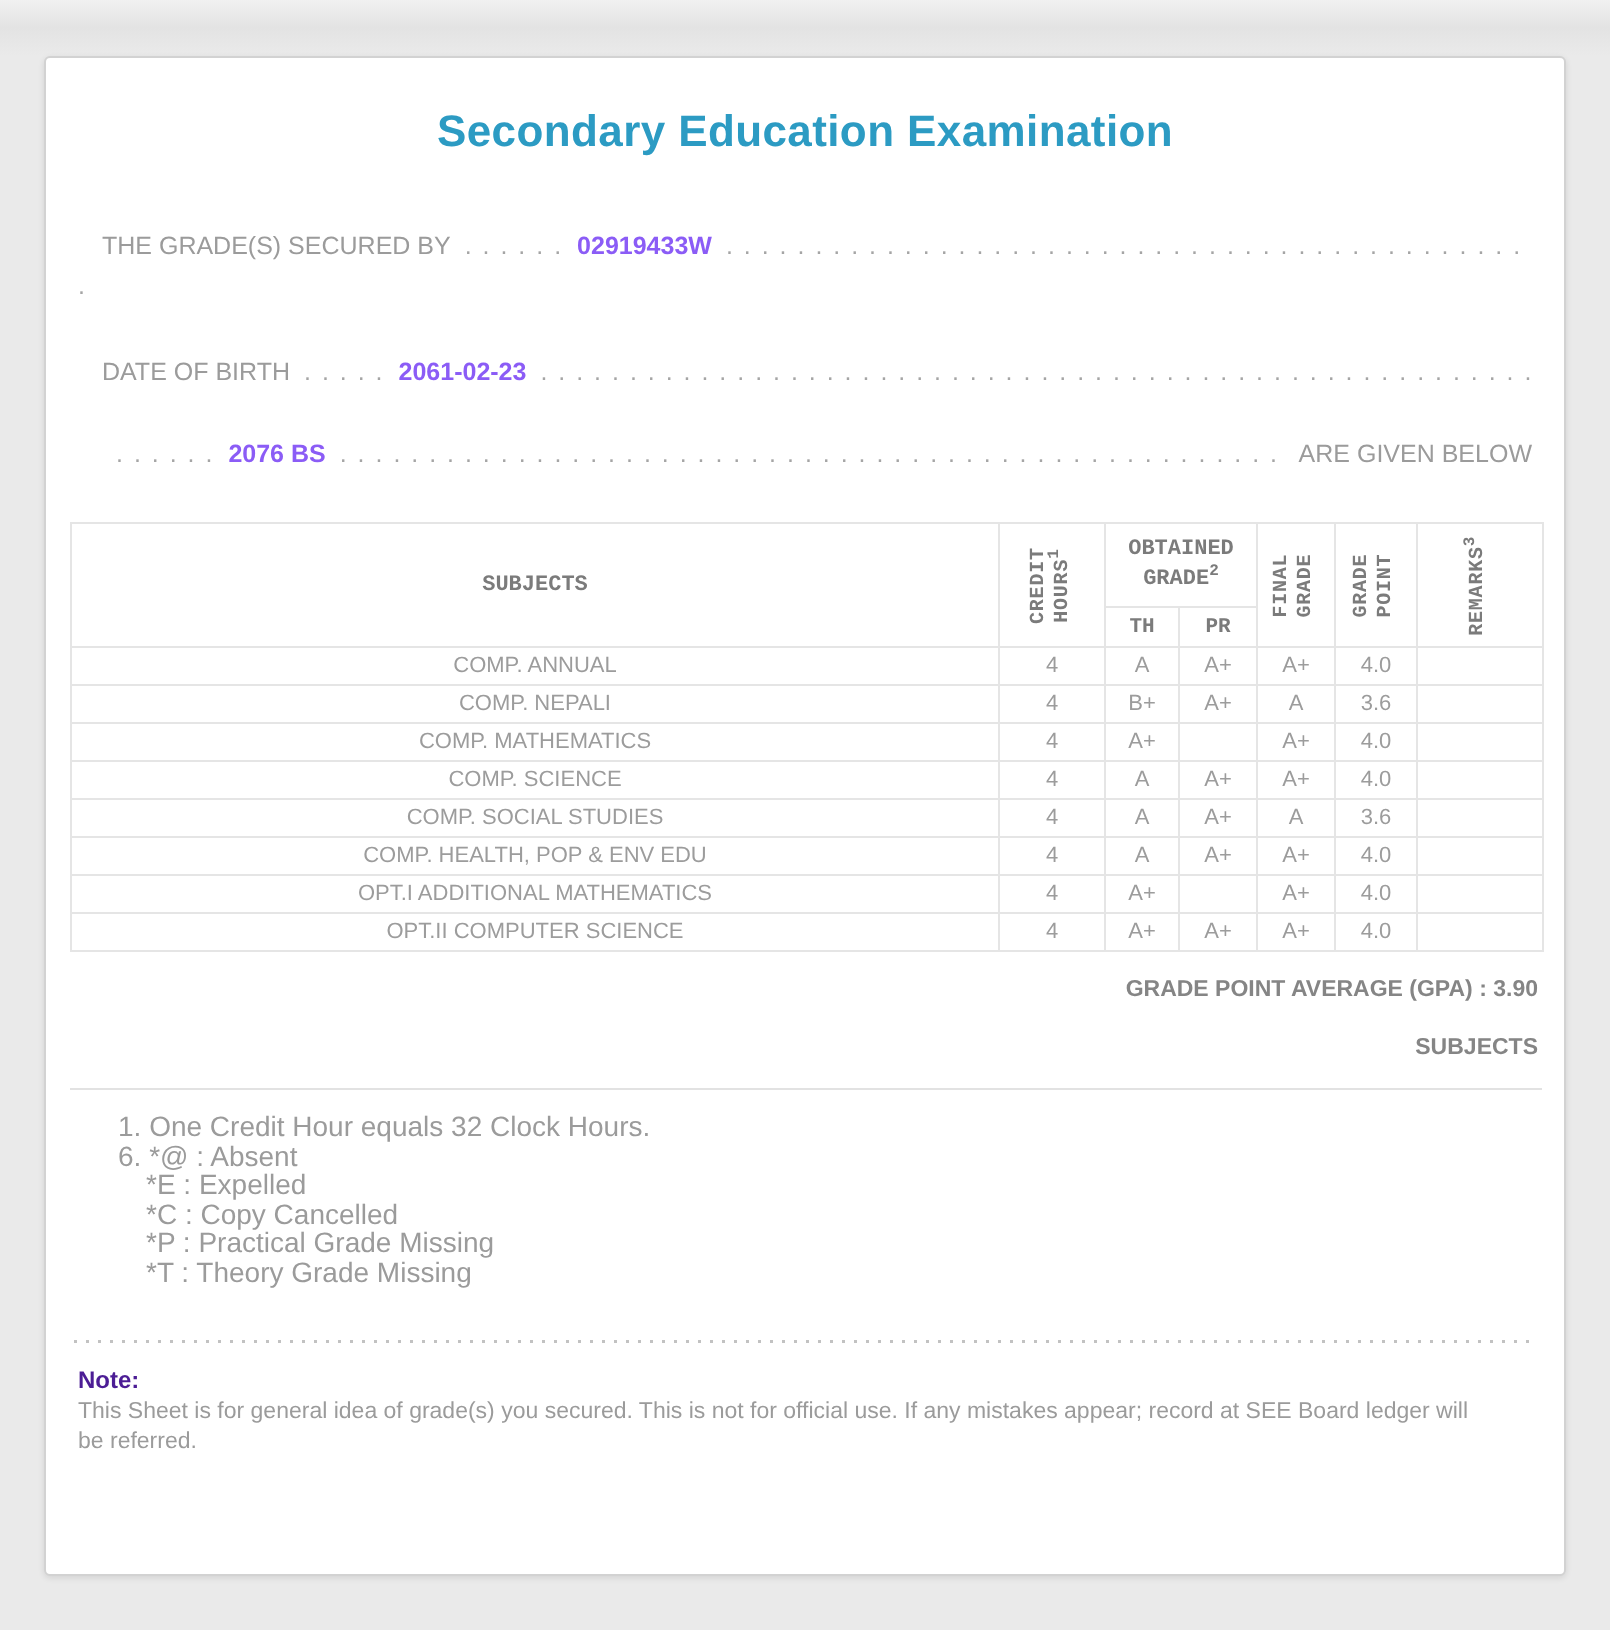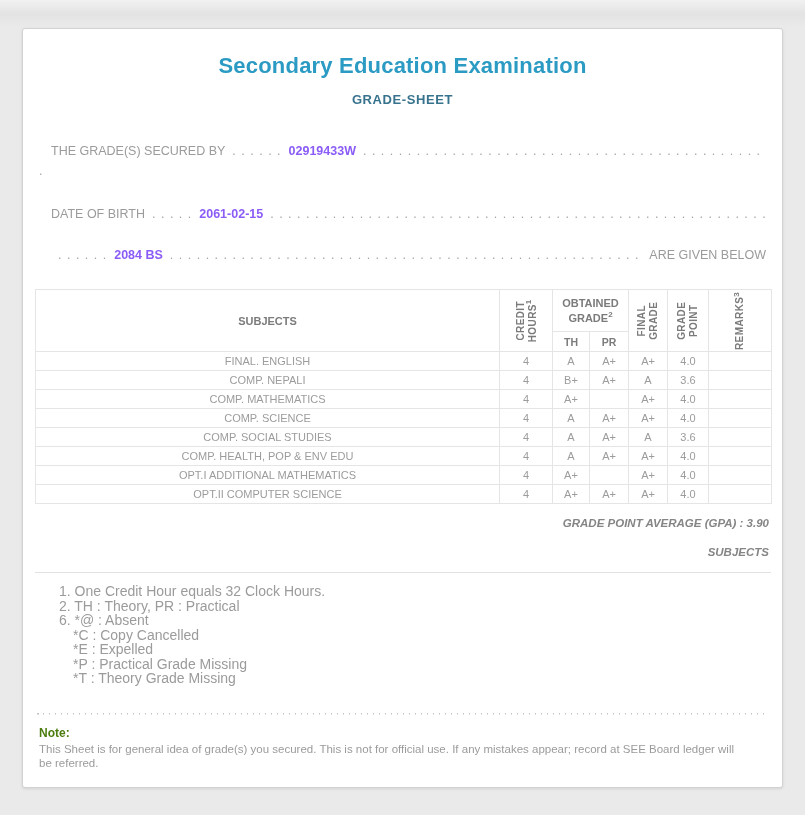--- a/index.html
+++ b/index.html
@@ -46,21 +46,21 @@
     width: 736px; margin: 24px auto 0 auto;
     border-collapse: collapse; table-layout: fixed;
   }
   table.grades th, table.grades td {
     border: 1px solid #e5e5e5;
     color: #9c9c9c; font-size: 11px;
     height: 19px; padding: 1px 4px;
     text-align: center; vertical-align: middle;
     overflow: hidden; white-space: nowrap;
   }
-  table.grades th { color: #7b7b7b; font-weight: bold; }
+  table.grades th { color: #7b7b7b; font-weight: bold; font-family: Liberation Mono, monospace; }
   th.subjects-h, td.subject-c { text-align: left; padding-left: 8px; }
   tr.hdr-top th { height: 42px; }
   tr.hdr-sub th { height: 20px; font-size: 10.5px; }
   .vwrap { display: flex; align-items: center; justify-content: center; height: 100%; }
   .vrot {
     display: inline-block;
     transform: rotate(-90deg);
     font-size: 10px; font-weight: bold; letter-spacing: 0.4px;
     line-height: 1.18; text-align: center; color: #7b7b7b;
     white-space: nowrap;
@@ -68,70 +68,68 @@
   .vrot .ln { display: block; }
   .obt-h { font-size: 10.5px; line-height: 1.35; }
   sup { font-size: 8px; line-height: 0; }
   
   .summary {
     margin: 0 auto; width: 736px;
     text-align: right; font-weight: bold; color: #858585;
     font-size: 11.5px;
     padding: 12px 2px 12px 0;
     border-bottom: 1px solid #e2e2e2;
-    font-style: italic;
   }
   .summary .gpa-line { line-height: 15px; }
   .summary .status-line { line-height: 15px; margin-top: 14px; }
   
   .footnotes {
     margin: 11px 0 0 24px;
     font-size: 14px; color: #9b9b9b; line-height: 14.5px;
   }
   .footnotes .sub { padding-left: 14px; }
   
   .dotted-divider {
     margin: 27px 2px 0 2px; height: 2px;
     background: repeating-linear-gradient(90deg, #c2c2c2 0 1.5px, transparent 1.5px 6px);
     background-size: 100% 1.5px; background-repeat: no-repeat;
   }
   
   .note { margin: 11px 4px 0 4px; }
-  .note .note-label { font-size: 12px; font-weight: bold; color: #4d7c0f; line-height: 15px; }
+  .note .note-label { font-size: 12px; font-weight: bold; color: #4c1d95; line-height: 15px; }
   .note .note-body  { font-size: 11.5px; color: #9b9b9b; line-height: 14.5px; margin-top: 1px; max-width: 710px; }
 </style>
 </head>
 <body>
 
 <div class="card">
 
   <div class="doc-header">
     <div class="doc-title" style="color:#2c9bc3">Secondary Education Examination</div>
-    <div class="doc-subtitle" style="color:#38738e">GRADE-SHEET</div>
   </div>
 
   <div class="info-block">
     <div class="info-line">
       <span class="lbl">THE GRADE(S) SECURED BY</span>
       <span class="dots">. . . . . .</span>
       <span class="val">02919433W</span>
       <span class="fill">. . . . . . . . . . . . . . . . . . . . . . . . . . . . . . . . . . . . . . . . . . . . . . . . . . . . . . . . . . . . . . . . . . . . . . . . . . . . . . . . . . . . . . . .</span>
     </div>
     <div class="wrap-dot">.</div>
 
     <div class="info-line mt-dob">
       <span class="lbl">DATE OF BIRTH</span>
       <span class="dots">. . . . .</span>
-      <span class="val">2061-02-15</span>
+      <span class="val">2061-02-23</span>
       <span class="fill">. . . . . . . . . . . . . . . . . . . . . . . . . . . . . . . . . . . . . . . . . . . . . . . . . . . . . . . . . . . . . . . . . . . . . . . . . . . . . . . . . . . . . . . .</span>
     </div>
 
     <div class="info-line mt-exam">
       <span class="dots">. . . . . .</span>
-      <span class="val">2084 BS</span>
+      <span class="val">2076 BS</span>
       <span class="fill">. . . . . . . . . . . . . . . . . . . . . . . . . . . . . . . . . . . . . . . . . . . . . . . . . . . . . . . . . . . .</span>
       <span class="suffix">ARE GIVEN BELOW</span>
     </div>
   </div>
 
   <table class="grades">
     <colgroup>
       <col style="width:464px">
         <col style="width:53px">
         <col style="width:37px">
@@ -179,21 +177,21 @@
           </div>
         </th>
       </tr>
       <tr class="hdr-sub">
         <th>TH</th>
         <th>PR</th>
       </tr>
     </thead>
     <tbody>
       <tr>
-        <td class="subject-c">FINAL. ENGLISH</td>
+        <td class="subject-c">COMP. ANNUAL</td>
         <td>4</td>
         <td>A</td>
         <td>A+</td>
         <td>A+</td>
         <td>4.0</td>
         <td></td>
       </tr>
       <tr>
         <td class="subject-c">COMP. NEPALI</td>
         <td>4</td>
@@ -260,24 +258,23 @@
     </tbody>
   </table>
 
   <div class="summary">
     <div class="gpa-line">GRADE POINT AVERAGE (GPA) : 3.90</div>
     <div class="status-line">SUBJECTS</div>
   </div>
 
   <div class="footnotes">
     <div>1. One Credit Hour equals 32 Clock Hours.</div>
-    <div>2. TH : Theory, PR : Practical</div>
     <div>6. *@ : Absent</div>
+    <div class="sub">*E : Expelled</div>
     <div class="sub">*C : Copy Cancelled</div>
-    <div class="sub">*E : Expelled</div>
     <div class="sub">*P : Practical Grade Missing</div>
     <div class="sub">*T : Theory Grade Missing</div>
   </div>
 
   <div class="dotted-divider"></div>
 
   <div class="note">
     <div class="note-label">Note:</div>
     <div class="note-body">This Sheet is for general idea of grade(s) you secured. This is not for official use. If any mistakes appear; record at SEE Board ledger will be referred.</div>
   </div>

